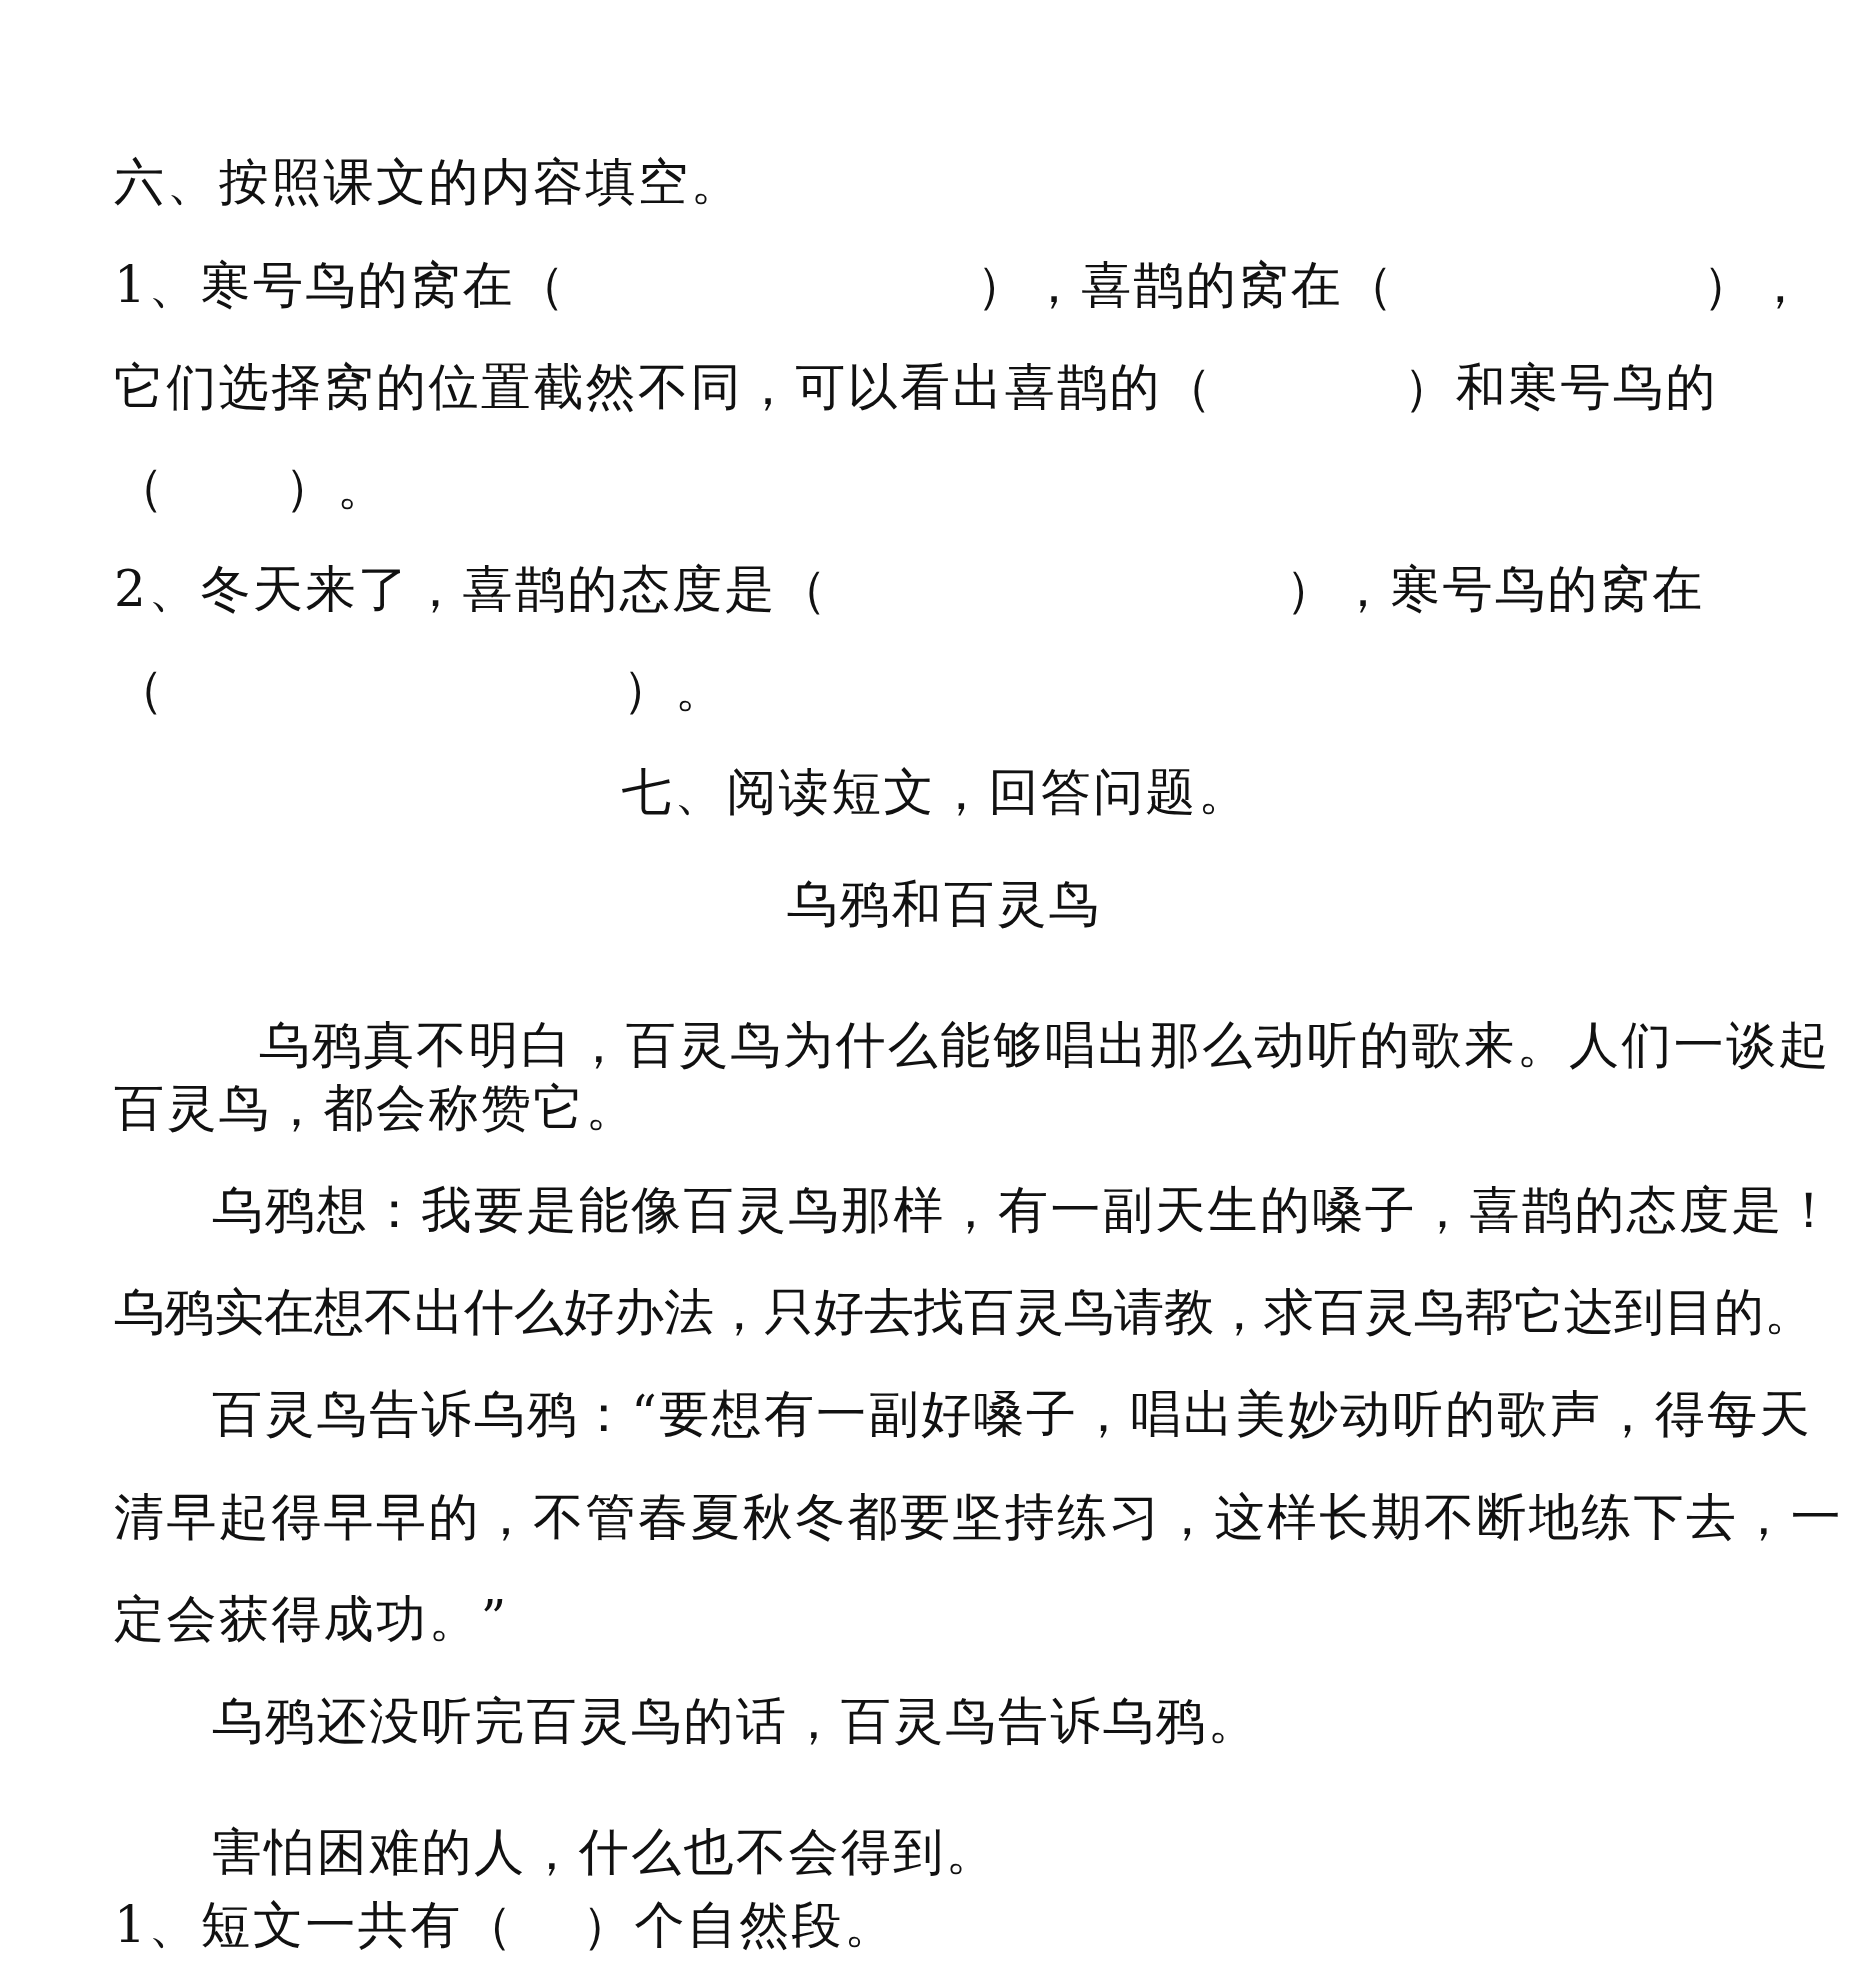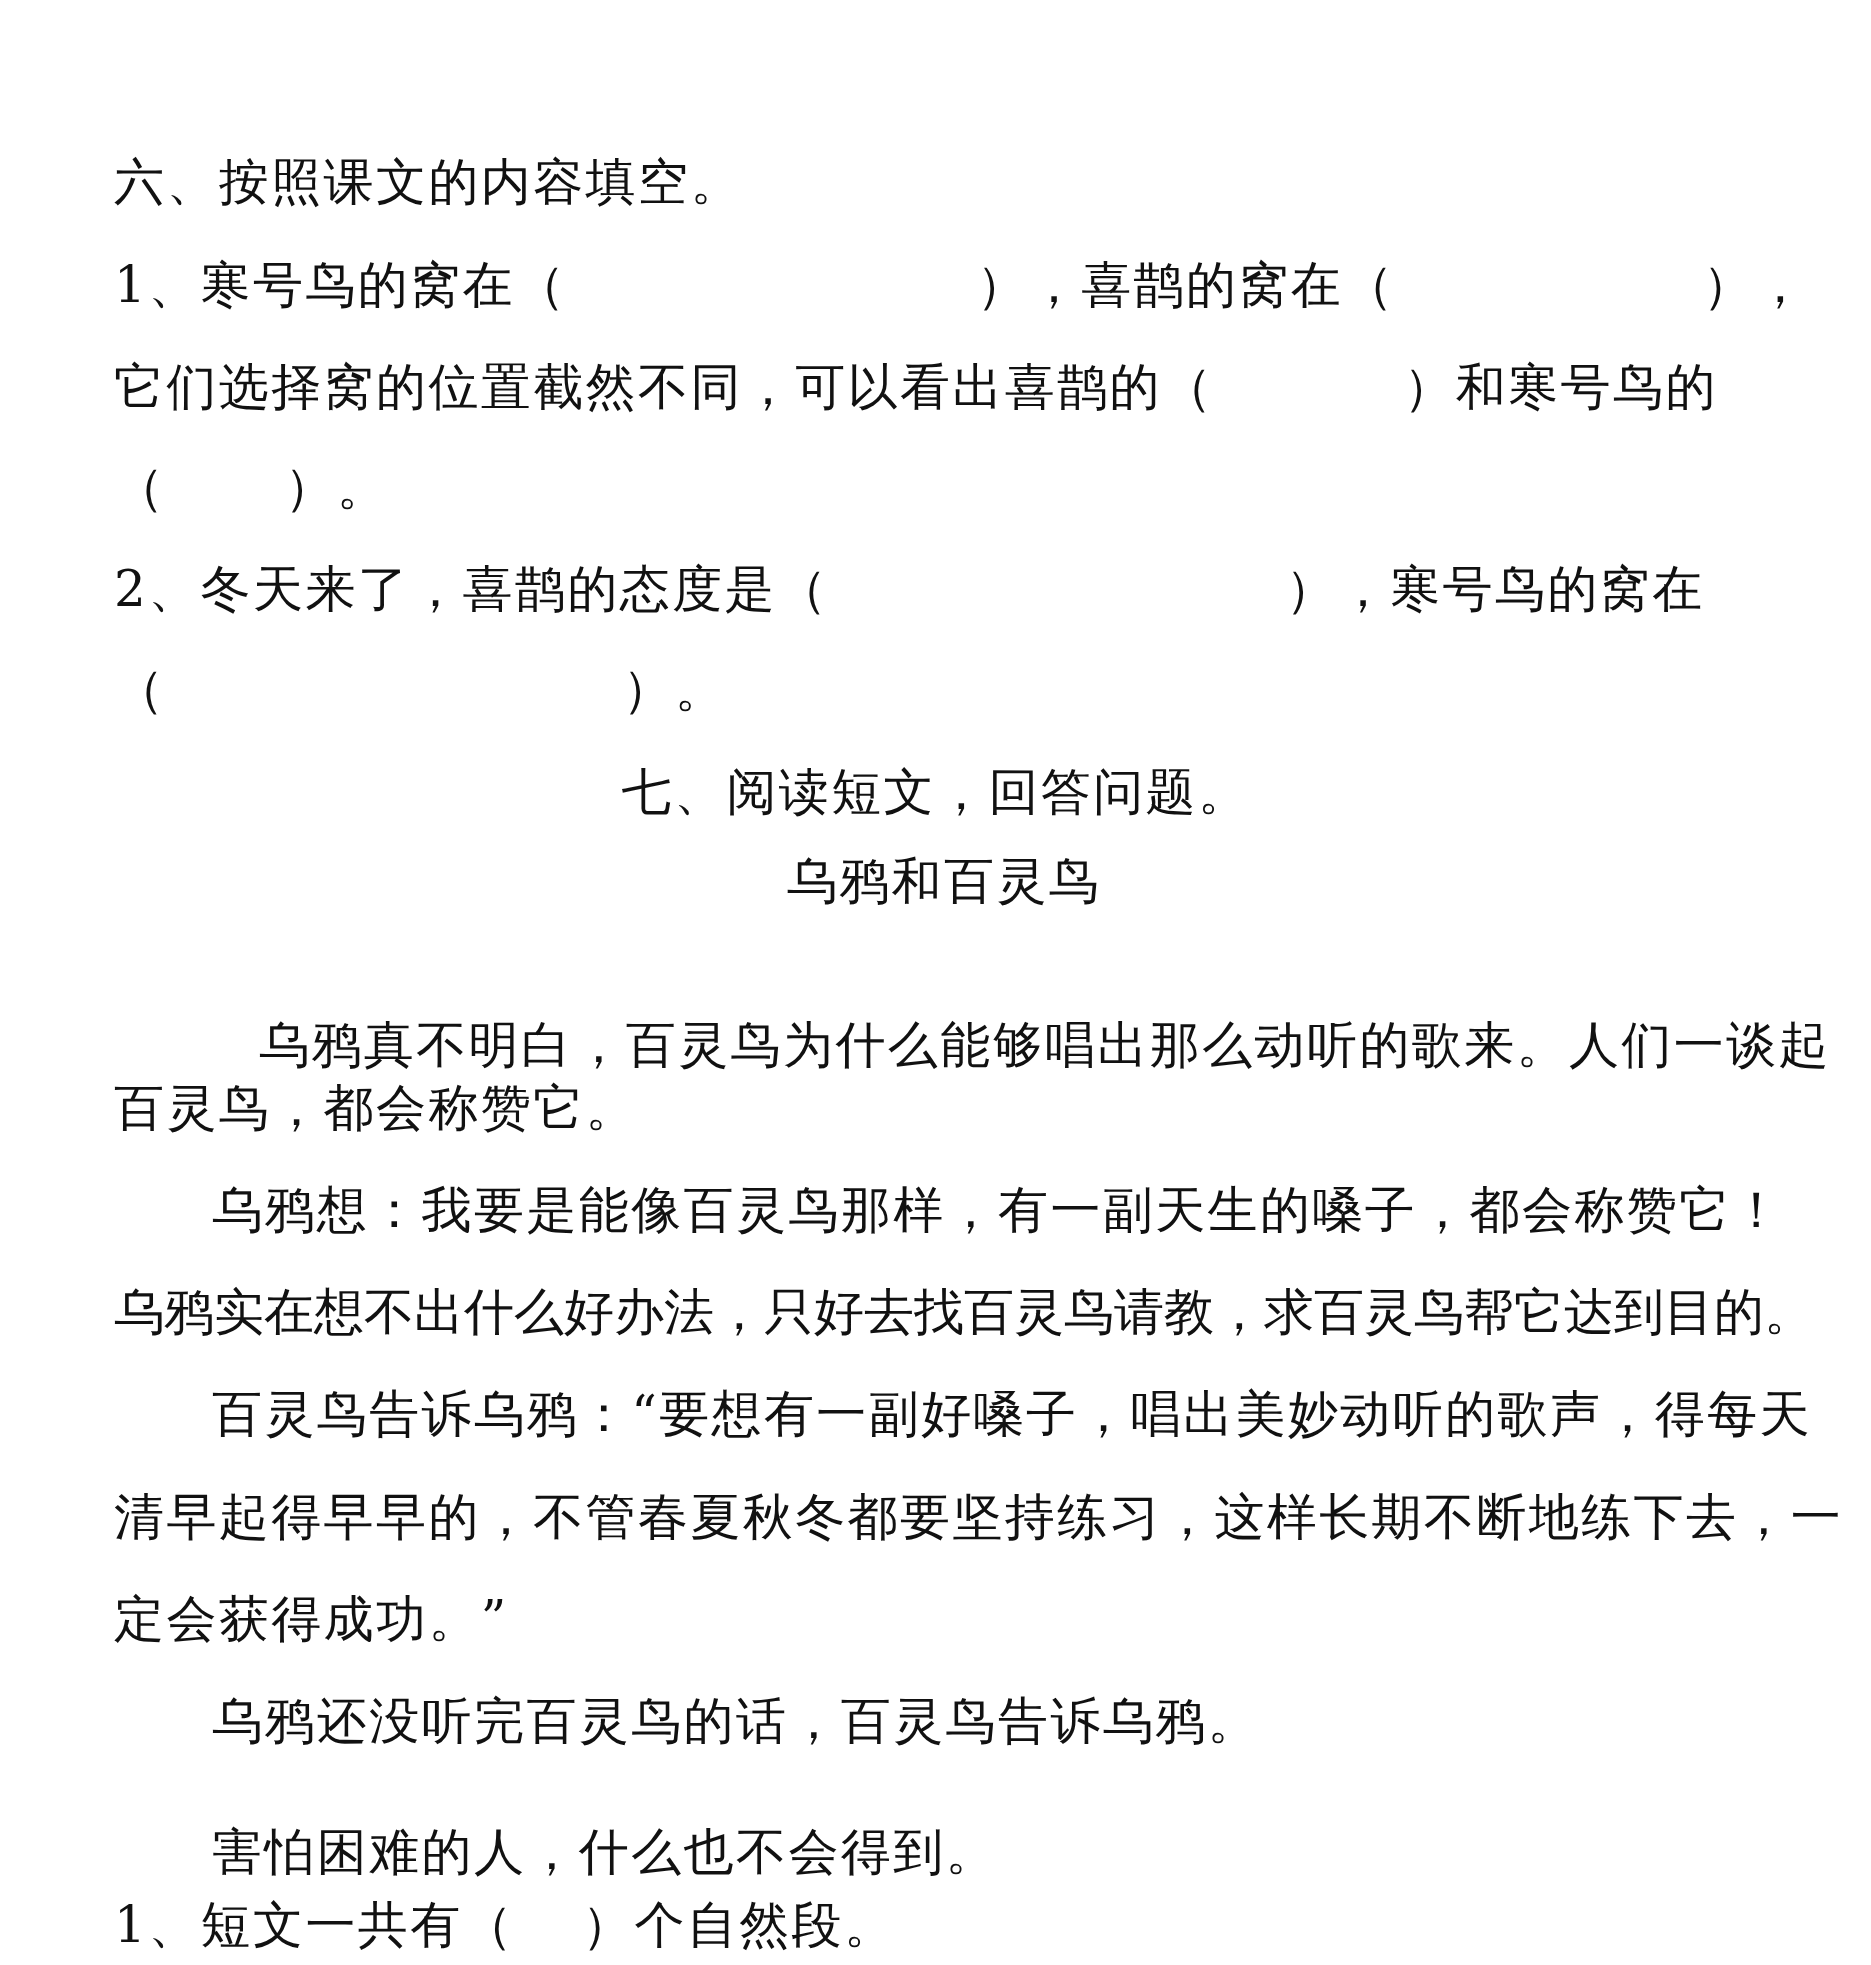--- a/index.html
+++ b/index.html
@@ -31,25 +31,25 @@
   <span>（</span><span class="gap" style="width:118px"></span><span>）。</span>
 </div>
 <div class="line" style="top:558px;">
   <span>2、冬天来了，喜鹊的态度是（</span><span class="gap" style="width:456px"></span><span>），寒号鸟的窝在</span>
 </div>
 <div class="line" style="top:658px;">
   <span>（</span><span class="gap" style="width:456px"></span><span>）。</span>
 </div>
 
 <div class="line" style="top:761px;text-align:center;">七、阅读短文，回答问题。</div>
-<div class="title" style="top:850px;padding-left:16px;">乌鸦和百灵鸟</div>
+<div class="title" style="top:873px;padding-left:16px;">乌鸦和百灵鸟</div>
 
 <div class="line" style="top:1014px; padding-left:145px;">乌鸦真不明白，百灵鸟为什么能够唱出那么动听的歌来。人们一谈起</div>
 <div class="line" style="top:1077px;">百灵鸟，都会称赞它。</div>
-<div class="line" style="top:1179px; padding-left:98px;">乌鸦想：我要是能像百灵鸟那样，有一副天生的嗓子，都会称赞它！</div>
+<div class="line" style="top:1179px; padding-left:98px;">乌鸦想：我要是能像百灵鸟那样，有一副天生的嗓子，喜鹊的态度是！</div>
 <div class="line" style="top:1281px; letter-spacing:0;">乌鸦实在想不出什么好办法，只好去找百灵鸟请教，求百灵鸟帮它达到目的。</div>
 <div class="line" style="top:1383px; padding-left:98px;">百灵鸟告诉乌鸦：“要想有一副好嗓子，唱出美妙动听的歌声，得每天</div>
 <div class="line" style="top:1486px;">清早起得早早的，不管春夏秋冬都要坚持练习，这样长期不断地练下去，一</div>
 <div class="line" style="top:1588px;">定会获得成功。”</div>
 <div class="line" style="top:1690px; padding-left:98px;">乌鸦还没听完百灵鸟的话，百灵鸟告诉乌鸦。</div>
 <div class="line" style="top:1821px; padding-left:98px;">害怕困难的人，什么也不会得到。</div>
 
 <div class="line" style="top:1894px;">
   <span>1、短文一共有（</span><span class="gap" style="width:67px"></span><span>）个自然段。</span>
 </div>

